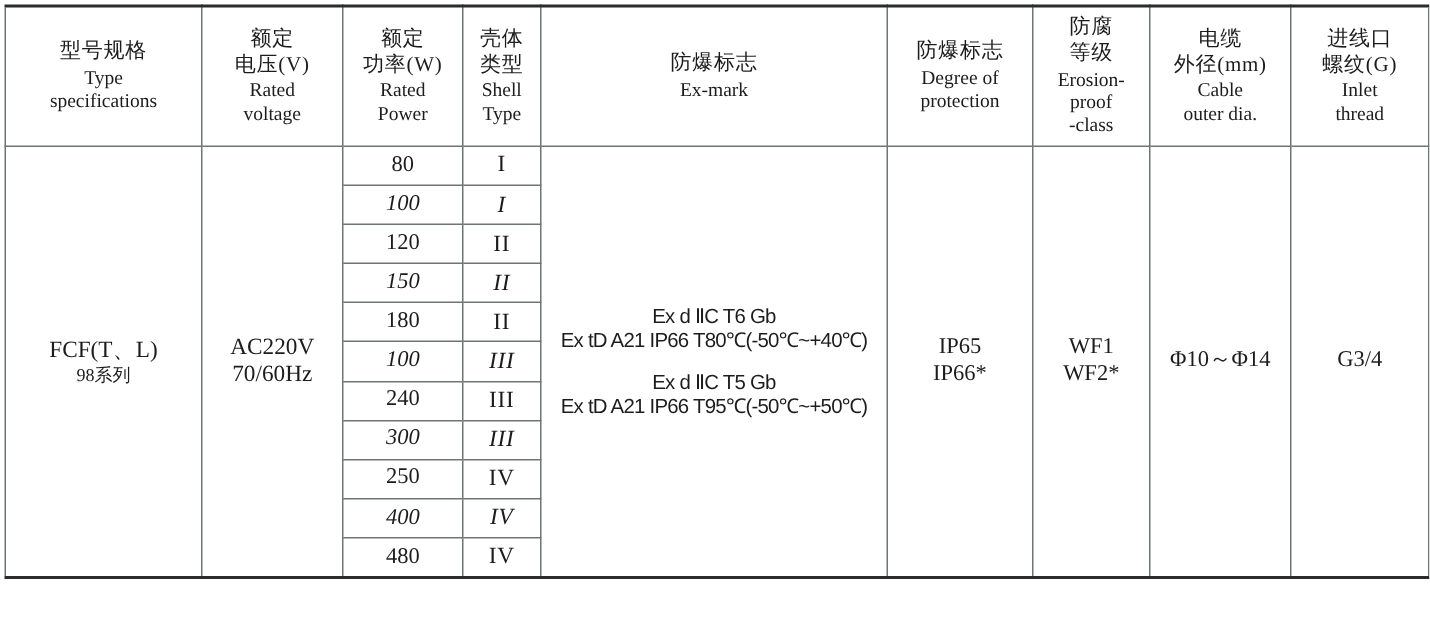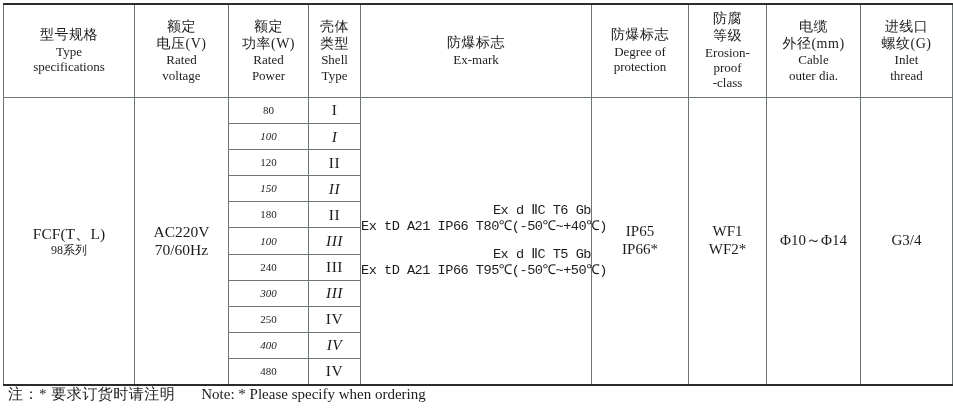--- a/index.html
+++ b/index.html
@@ -91,24 +91,24 @@
 
   td.exmark {
     text-align: left;
     padding-left: 8px;
     font-size: 13.6px;
     line-height: 1.52;
     vertical-align: middle;
     white-space: nowrap;
   }
   td.exmark .gap { display: block; height: 11px; }
-  td.exmark .rom { font-family: Liberation Mono, monospace; letter-spacing: -0.5px; text-align: right; }
+  td.exmark .rom { font-family: Liberation Sans, sans-serif; letter-spacing: -0.5px; }
 
   td.stacked { font-size: 15px; line-height: 1.55; }
-  td.power   { font-size: 11px; }
+  td.power   { font-size: 15px; }
   td.shell   { font-size: 15.5px; letter-spacing: 0.5px; }
 
   .note {
     position: absolute;
     left: 8px;
     top: 382px;
     font-size: 15px;
     white-space: nowrap;
     color: #1c1c1c;
   }
@@ -256,17 +256,14 @@
         <td class="power shaded">400</td>
         <td class="shell shaded">IV</td>
       </tr>
       <tr>
         <td class="power">480</td>
         <td class="shell">IV</td>
       </tr>
     </tbody>
   </table>
 
-  <div class="note">
-    <span class="note-cn">注：* 要求订货时请注明</span><span class="note-en">Note: * Please specify when ordering</span>
-  </div>
 
 </div>
 
 </body></html>

